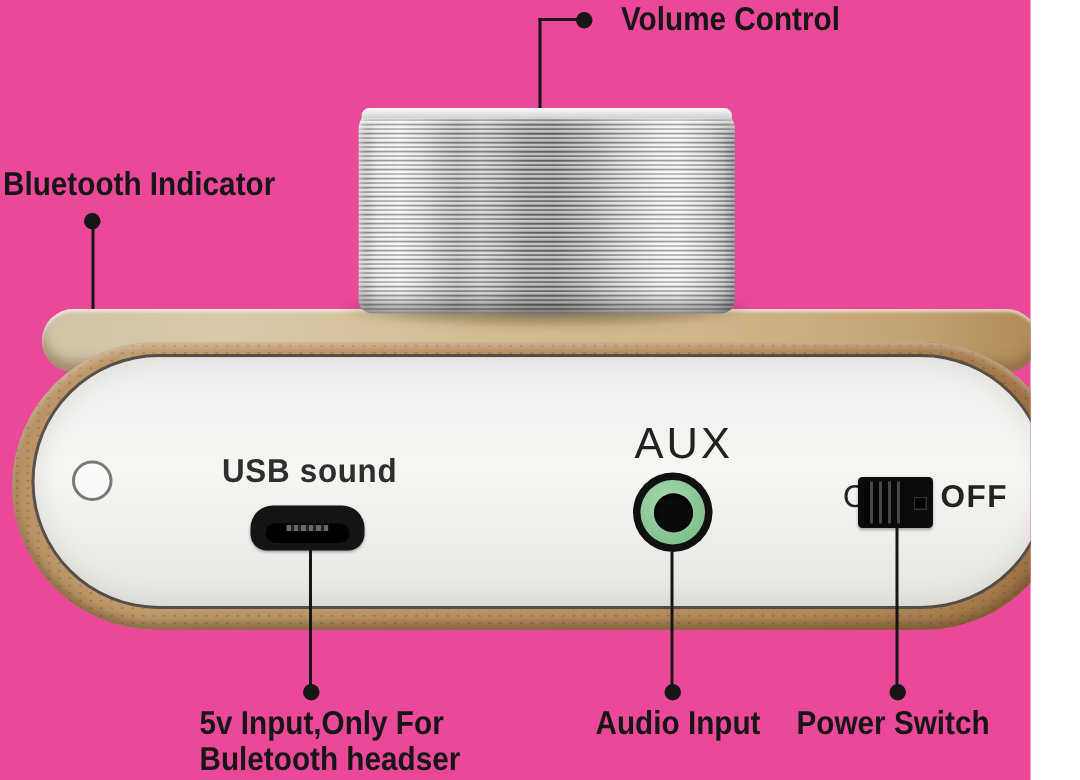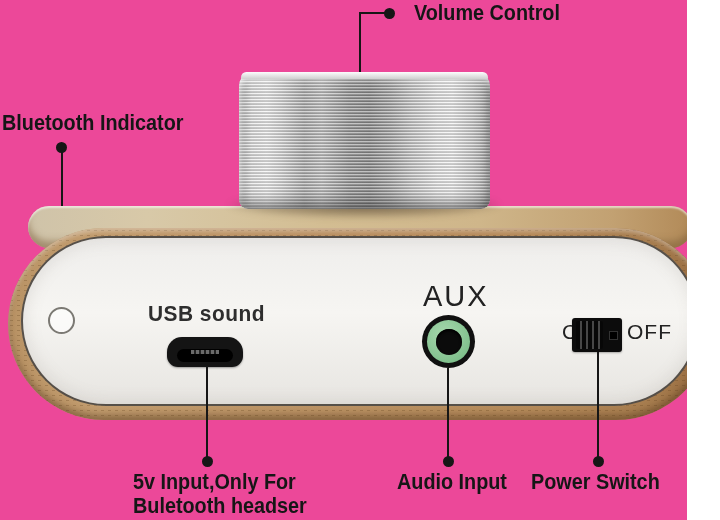--- a/index.html
+++ b/index.html
@@ -66,21 +66,21 @@
   
   .led{
     position:absolute;left:48px;top:307px;width:27px;height:27px;border-radius:50%;
     border:2px solid #7b7973;background:rgba(255,255,255,.55);box-sizing:border-box;
   }
   .panel-text{position:absolute;color:#2e2e2e;white-space:nowrap;}
   .usb-label{left:148px;top:301px;font-size:22px;font-weight:600;letter-spacing:.5px;
     transform:scaleX(.95);transform-origin:left top;}
   .aux-label{left:423px;top:280px;font-size:29px;font-weight:500;letter-spacing:2px;color:#222;}
   .on-label{left:562px;top:320px;font-size:21px;font-weight:500;letter-spacing:1px;color:#222;}
-  .off-label{left:627px;top:320px;font-size:21px;font-weight:400;letter-spacing:1px;color:#222;}
+  .off-label{left:627px;top:320px;font-size:21px;font-weight:700;letter-spacing:1px;color:#222;}
   .usb-port{
     position:absolute;left:167px;top:337px;width:76px;height:30px;background:#141414;
     border-radius:15px 15px 11px 11px;
     box-shadow:0 1px 2px rgba(0,0,0,.35);
   }
   .usb-port .slot{
     position:absolute;left:10px;bottom:5px;width:56px;height:13px;background:#000;
     border-radius:7px;
   }
   .usb-port .pins{

